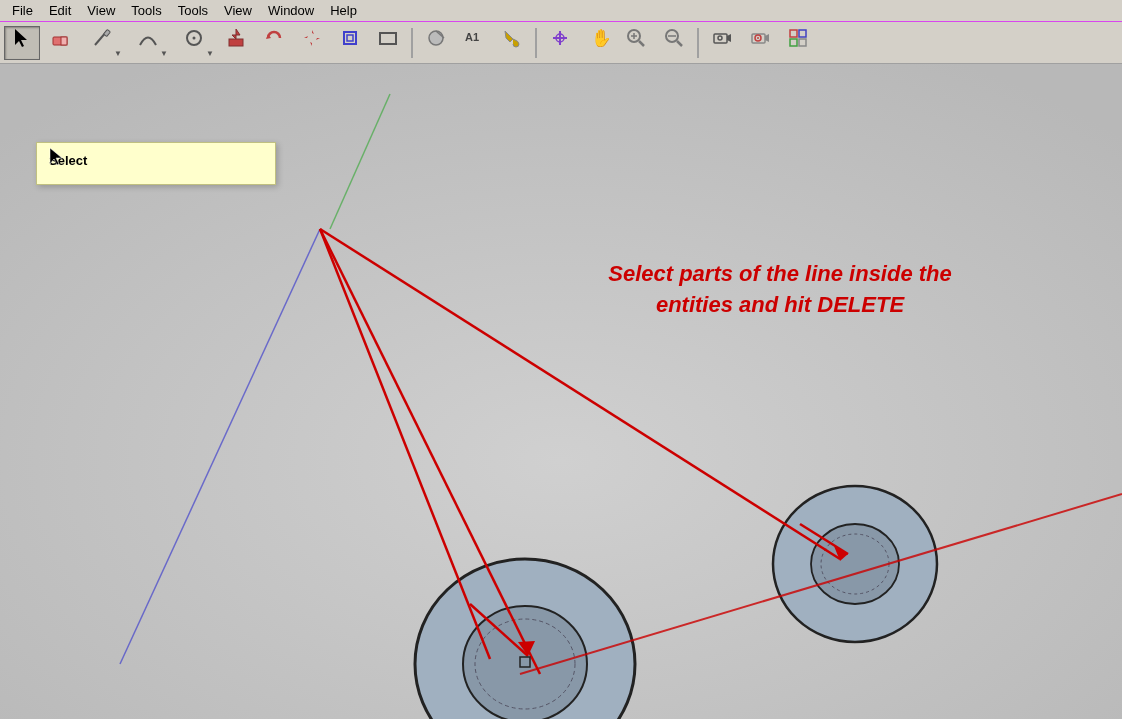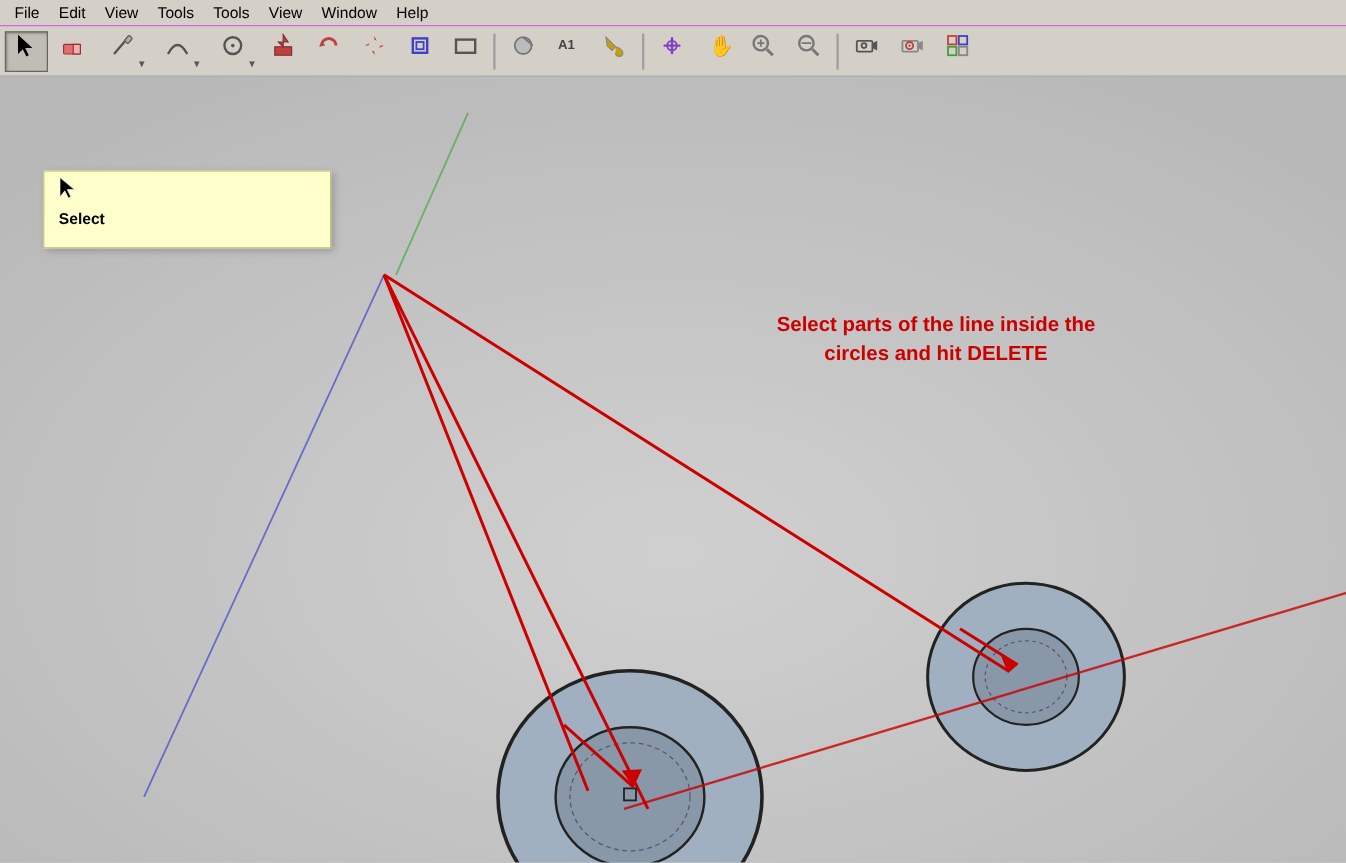--- a/index.html
+++ b/index.html
@@ -68,21 +68,20 @@
       border: 1px solid #c0c080;
       padding: 10px 12px;
       z-index: 100;
       box-shadow: 2px 2px 6px rgba(0,0,0,0.2);
     }
     #tooltip-popup .tooltip-title {
       font-weight: bold;
       font-size: 13px;
       margin-bottom: 6px;
       color: #000;
-      margin-top: 22px;
     }
     #tooltip-popup .tooltip-body {
       font-size: 12px;
       color: #333;
       line-height: 1.5;
     }
 
     
     #cursor-arrow {
       position: absolute;
@@ -92,28 +91,29 @@
       color: #000;
       z-index: 101;
       pointer-events: none;
     }
 
     
     #instruction-text {
       position: absolute;
       top: 195px;
       left: 580px;
-      font-size: 17px;
+      font-size: 22px;
       font-weight: bold;
       color: #cc0000;
       text-align: center;
       line-height: 1.4;
       pointer-events: none;
       z-index: 50;
       width: 400px;
+      font-style: italic;
     }
 
     
     #drawing-svg {
       position: absolute;
       top: 0; left: 0;
       width: 100%;
       height: 100%;
     }
 
@@ -346,16 +346,16 @@
   </div>
 
   <div id="cursor-arrow">
     <svg width="16" height="20" viewBox="0 0 16 20">
       <polygon points="2,2 2,18 6,13 9,19 11,18 8,12 14,12" fill="#000" stroke="#fff" stroke-width="0.5"></polygon>
     </svg>
   </div>
 
   <div id="instruction-text">
     <span>Select parts of the line inside the</span><br>
-    <span>circles and hit DELETE</span>
+    <span>entities and hit DELETE</span>
   </div>
 
 </div>
 
 </body></html>

